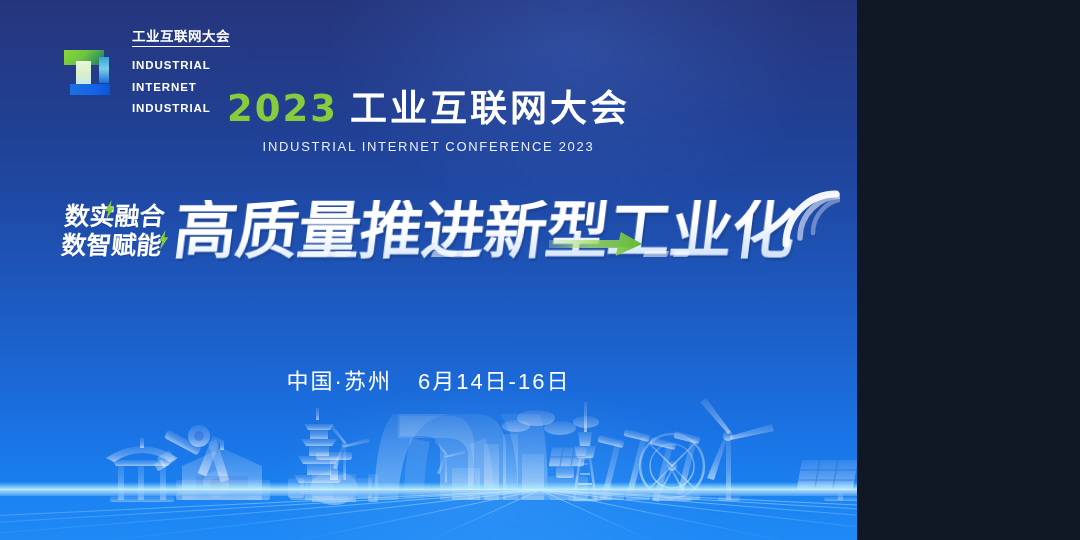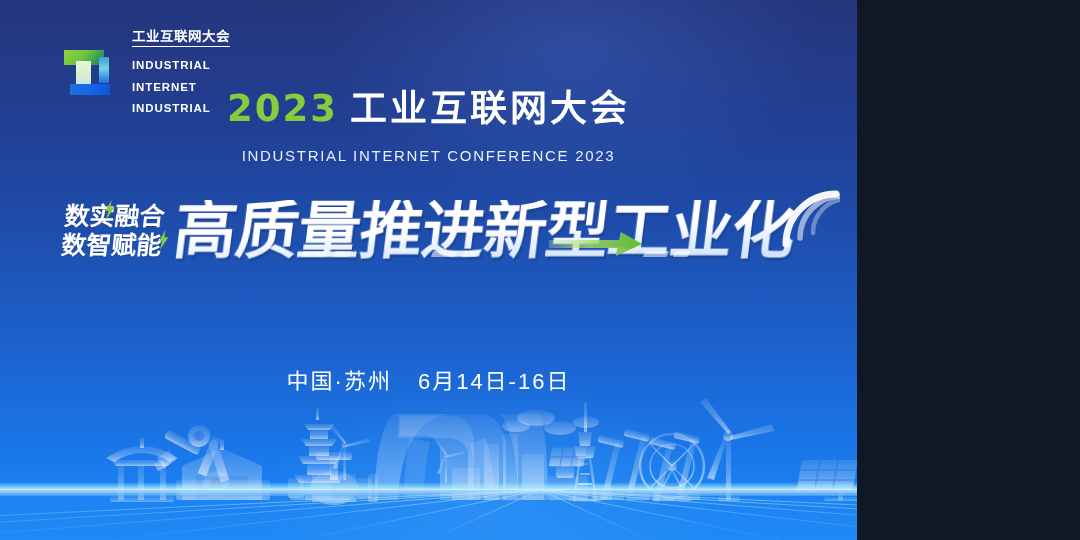--- a/index.html
+++ b/index.html
@@ -97,22 +97,22 @@
     color: #86cc3c;
     letter-spacing: 2px;
     font-family: "DejaVu Sans", "Liberation Sans", sans-serif;
   }
   .title-cn {
     color: #ffffff;
     letter-spacing: 3px;
     margin-left: 12px;
   }
   .title-sub {
-    margin-top: 16px;
-    font-size: 15px;
+    margin-top: 8px;
+    font-size: 13px;
     font-weight: 400;
     letter-spacing: 1.7px;
     color: #e8eefc;
     white-space: nowrap;
   }
 
   
   .slogan {
     position: absolute;
     left: 0; right: 0;

